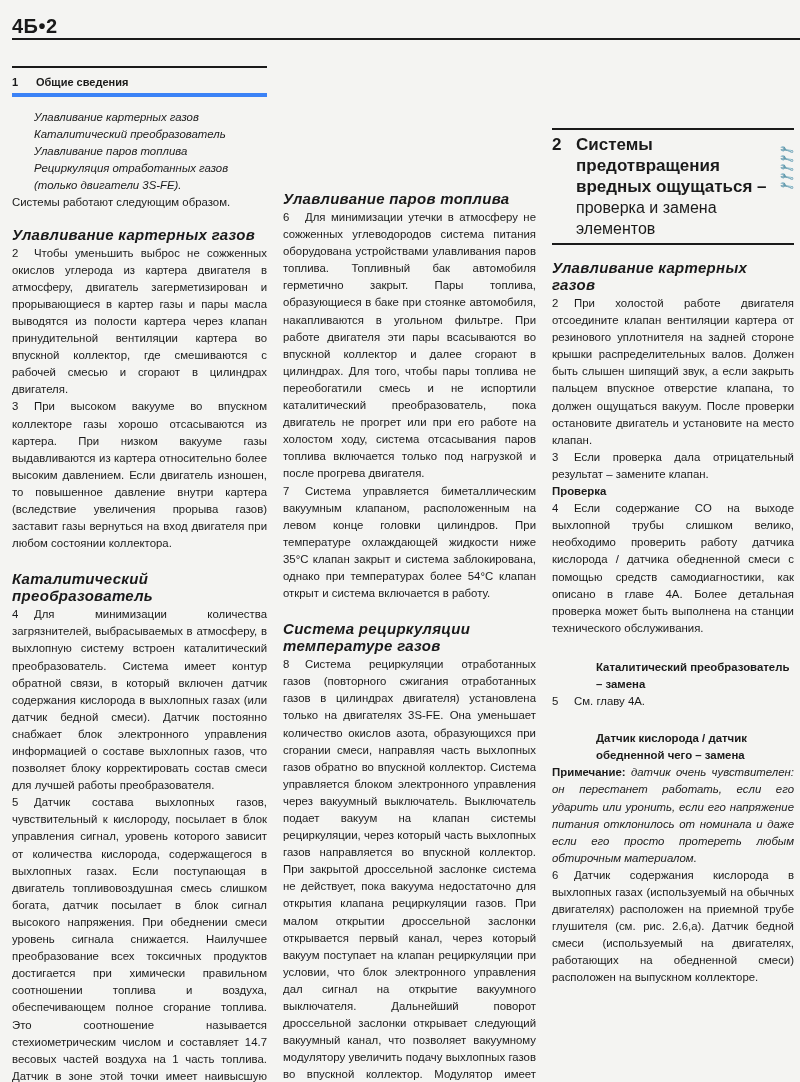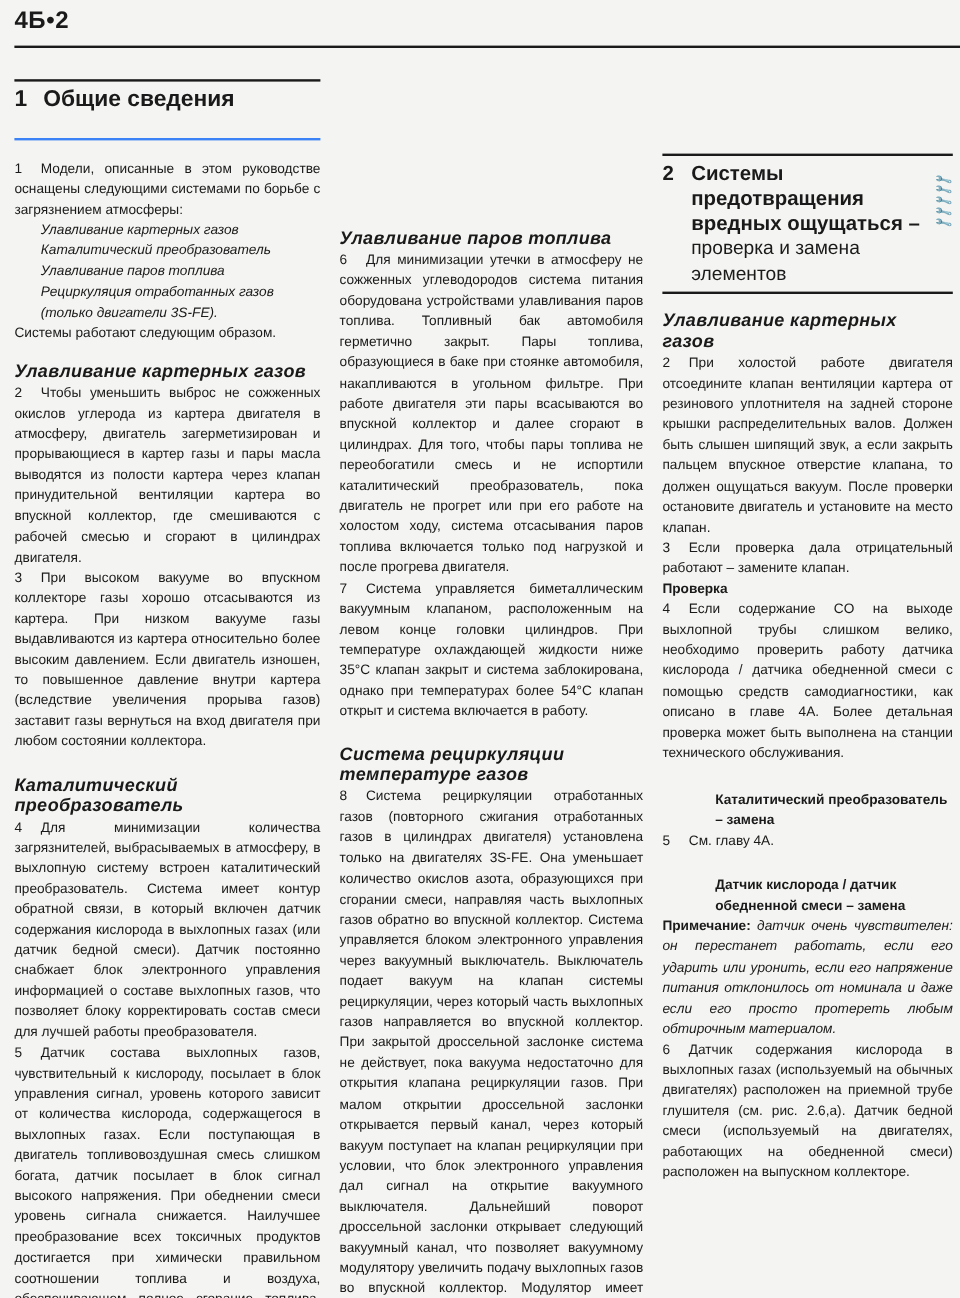--- a/index.html
+++ b/index.html
@@ -6,37 +6,37 @@
   body {
     width: 800px; height: 1082px; overflow: hidden;
     background: #f4f4f2;
     font-family: "Liberation Sans", "DejaVu Sans", sans-serif;
     color: #1a1a1a;
     position: relative;
   }
   .page-header {
     position: absolute; left: 12px; top: 6px; width: 788px; height: 32px;
     border-bottom: 2px solid #1a1a1a;
-    display: flex; align-items: flex-start;
+    display: flex; align-items: flex-end;
   }
   .page-num { font-size: 20px; font-weight: bold; width: 88px; letter-spacing: 0.5px; }
   .page-title { font-size: 20px; font-weight: bold; letter-spacing: 0.2px; }
   .col {
     position: absolute; top: 62px;
     font-size: 11.4px; line-height: 17.1px;
   }
   .col1 { left: 12px; width: 255px; }
   .col2 { left: 283px; width: 253px; top: 62px; }
   .col3 { left: 552px; width: 242px; top: 62px; }
   p { margin: 0; text-align: justify; }
   .pnum { display: inline-block; width: 22px; }
   .sec-box {
-    border-top: 2px solid #1a1a1a; border-bottom: 2px solid #3b82f6;
-    padding: 4px 0 22px 0; margin: 4px 0 12px 0;
-    font-size: 19px; font-weight: bold; line-height: 21px;
+    border-top: 2px solid #1a1a1a; border-bottom: 4px solid #3b82f6;
+    padding: 4px 0 0 0; margin: 4px 0 12px 0;
+    font-size: 11px; font-weight: bold; line-height: 21px;
   }
   .sec-box .snum { display: inline-block; width: 24px; }
   .sec-box2 {
     border-top: 2px solid #1a1a1a; border-bottom: 2px solid #1a1a1a;
     padding: 4px 0 4px 0; margin: 32px 0 10px 0;
     line-height: 21px; position: relative;
   }
   .sec-box2 .t1 { font-size: 17px; font-weight: bold; display: block; padding-left: 24px; text-indent: -24px; }
   .sec-box2 .t2 { font-size: 16px; display: block; padding-left: 24px; }
   .wrenches { position: absolute; right: 0; top: 16px; width: 14px; display: flex; flex-direction: column; align-items: center; }
@@ -57,23 +57,20 @@
 <body>
 
 <div class="page-header">
   <span class="page-num">4Б•2</span>
 </div>
 
 <div class="col col1">
   <div class="sec-box">
     <span class="snum">1</span><span>Общие сведения</span>
   </div>
-  <p style="margin-top:16px">
-    <span class="pnum">1</span><span>Модели, описанные в этом руководстве оснащены следующими системами по борьбе с загрязнением атмосферы:</span>
-  </p>
   <ul class="list">
     <li><span class="pnum">а)</span><span>Улавливание картерных газов</span></li>
     <li><span class="pnum">б)</span><span>Каталитический преобразователь</span></li>
     <li><span class="pnum">в)</span><span>Улавливание паров топлива</span></li>
     <li><span class="pnum">г)</span><span>Рециркуляция отработанных газов (только двигатели 3S-FE).</span></li>
   </ul>
   <p>Системы работают следующим образом.</p>
 
   <h3>Улавливание картерных газов</h3>
   <p><span class="pnum">2</span><span>Чтобы уменьшить выброс не сожженных окислов углерода из картера двигателя в атмосферу, двигатель загерметизирован и прорывающиеся в картер газы и пары масла выводятся из полости картера через клапан принудительной вентиляции картера во впускной коллектор, где смешиваются с рабочей смесью и сгорают в цилиндрах двигателя.</span></p>
@@ -101,25 +98,25 @@
       <span class="wrench off">🔧</span>
       <span class="wrench off">🔧</span>
       <span class="wrench">🔧</span>
       <span class="wrench">🔧</span>
       <span class="wrench">🔧</span>
     </div>
   </div>
 
   <h3>Улавливание картерных газов</h3>
   <p><span class="pnum">2</span><span>При холостой работе двигателя отсоедините клапан вентиляции картера от резинового уплотнителя на задней стороне крышки распределительных валов. Должен быть слышен шипящий звук, а если закрыть пальцем впускное отверстие клапана, то должен ощущаться вакуум. После проверки остановите двигатель и установите на место клапан.</span></p>
-  <p><span class="pnum">3</span><span>Если проверка дала отрицательный работают – замените клапан.</span></p>
+  <p><span class="pnum">3</span><span>Если проверка дала отрицательный результат – замените клапан.</span></p>
 
   <p class="subhead">Проверка</p>
   <p><span class="pnum">4</span><span>Если содержание CO на выходе выхлопной трубы слишком велико, необходимо проверить работу датчика кислорода / датчика обедненной смеси с помощью средств самодиагностики, как описано в главе 4А. Более детальная проверка может быть выполнена на станции технического обслуживания.</span></p>
 
   <p class="subhead2" style="margin-top:22px;text-align:left">Каталитический преобразователь – замена</p>
   <p><span class="pnum">5</span><span>См. главу 4А.</span></p>
 
-  <p class="subhead2" style="margin-top:20px;text-align:left">Датчик кислорода / датчик обедненной смеси – замена</p>
+  <p class="subhead2" style="margin-top:20px;text-align:left">Датчик кислорода / датчик обедненной чего – замена</p>
   <p><span class="note-label">Примечание:</span> <span class="note-text">датчик очень чувствителен: он перестанет работать, если его ударить или уронить, если его напряжение питания отклонилось от номинала и даже если его просто протереть любым обтирочным материалом.</span></p>
   <p><span class="pnum">6</span><span>Датчик содержания кислорода в выхлопных газах (используемый на обычных двигателях) расположен на приемной трубе глушителя (см. рис. 2.6,а). Датчик бедной смеси (используемый на двигателях, работающих на обедненной смеси) расположен на выпускном коллекторе.</span></p>
 
 </div>
 
 </body></html>

